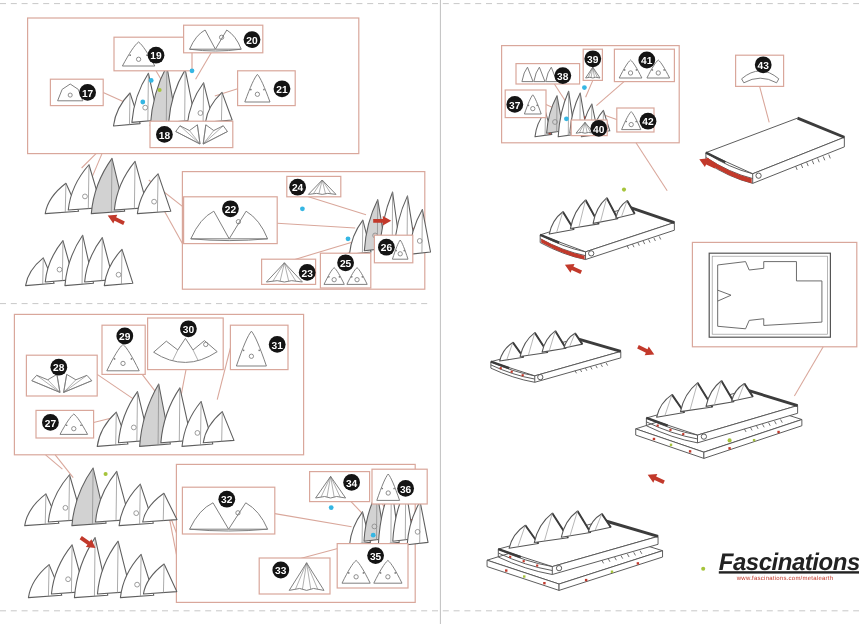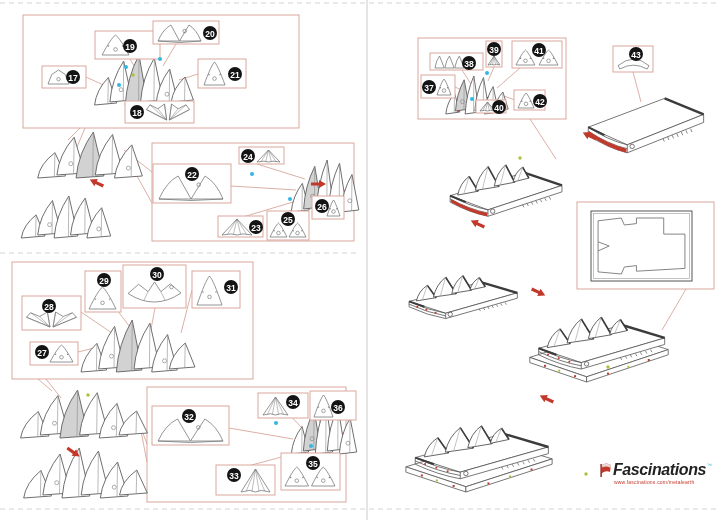--- a/index.html
+++ b/index.html
@@ -2,21 +2,21 @@
 <html><head>
 <meta charset="utf-8">
 <style>
   html,body{margin:0;padding:0;background:#f4f4f2;}
   #sheet{position:relative;width:716px;height:520px;background:#ffffff;overflow:hidden;
          font-family:"Liberation Sans",sans-serif;}
   #scene{position:absolute;left:0;top:0;}
   .badge-txt{font-family:"Liberation Sans",sans-serif;font-weight:bold;}
   #logo{position:absolute;left:599px;top:462px;width:116px;height:30px;}
   #logo .row{display:flex;align-items:flex-start;}
-  #brand{font-size:16px;font-weight:bold;font-style:italic;color:#222;letter-spacing:-0.4px;line-height:15px;}
+  #brand{font-size:20px;font-weight:bold;font-style:italic;color:#222;letter-spacing:-0.4px;line-height:15px;text-decoration:underline;}
   #tm{font-size:5px;color:#35b6e3;vertical-align:super;margin-left:1px;}
   #logo-url{font-size:5px;color:#c2392b;margin-left:15px;margin-top:1px;letter-spacing:0.2px;}
 </style>
 </head>
 <body>
 
 <div id="sheet">
   <svg id="scene" width="716" height="520">
       <g>
         <line x1="0" y1="3" x2="716" y2="3" stroke="#c6c6c6" stroke-width="0.8" stroke-dasharray="5 4"></line>

